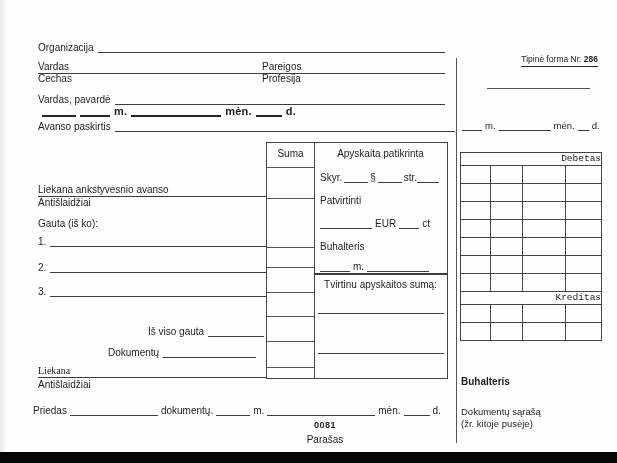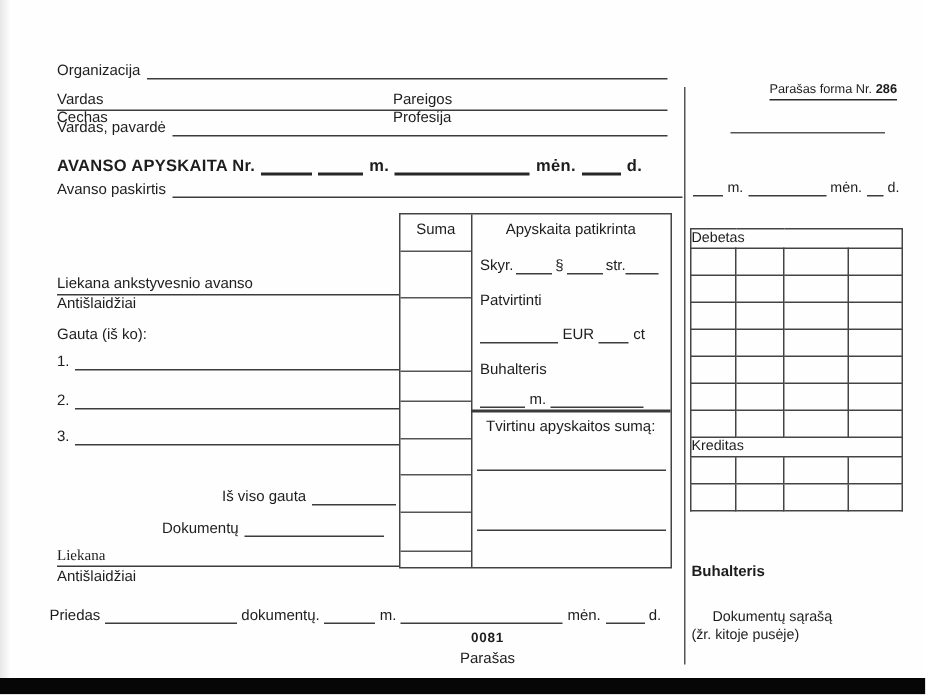--- a/index.html
+++ b/index.html
@@ -33,21 +33,21 @@
   .vdivider{position:absolute;left:456px;top:58px;width:1px;height:385px;background:#555;}
   .side{font-size:9.5px;}
   .tipine{position:absolute;left:488px;top:55px;width:110px;text-align:right;
     font-size:8.5px;border-bottom:0;}
   .tipine .inner{display:inline-block;border-bottom:1px solid #2a2a2a;padding-bottom:1px;}
   .side-topline{position:absolute;left:487px;top:88px;width:103px;height:1px;background:#555;}
   .ledger{position:absolute;left:460px;top:152px;border-collapse:collapse;
     table-layout:fixed;width:141px;font-size:9.5px;}
   .ledger th,.ledger td{border:1px solid #444;padding:0;}
   .ledger th{font-weight:normal;}
-  .ledger .sec th{height:12px;text-align:left;}
+  .ledger .sec th{height:12px;text-align:right;font-family:Liberation Mono, monospace;}
   .ledger .heads th{height:14px;text-align:center;border-bottom:2px solid #333;}
   .ledger td{height:17px;}
   .bold{font-weight:bold;}
   .code{font-weight:bold;font-size:9px;letter-spacing:.5px;}
 </style>
 </head>
 <body>
 
 <div class="canvas">
   <div class="scan-edge"></div>
@@ -61,28 +61,27 @@
   <div class="underrow" style="left:38px;top:60px;width:407px;height:13px;">
     <span class="at0">Vardas</span>
     <span class="at224">Pareigos</span>
   </div>
 
   <div class="underrow" style="left:38px;top:73px;width:407px;height:12px;border-bottom:none;">
     <span class="at0">Cechas</span>
     <span class="at224">Profesija</span>
   </div>
 
-  <div class="row" style="left:38px;top:80px;width:407px;">
+  <div class="row" style="left:38px;top:94px;width:407px;">
     <span class="lbl">Vardas, pavardė</span>
     <span class="g"></span>
       <span class="fill"></span>
   </div>
 
   <div class="row title-row" style="left:38px;top:105px;width:412px;">
-    <span class="lbl">AVANSO APYSKAITA Nr.</span>
     <span class="g"></span>
       <span class="blb" style="width:34px;"></span>
     <span class="g"></span>
       <span class="blb" style="width:30px;"></span>
     <span class="g"></span>
       <span class="lbl">m.</span>
     <span class="g"></span>
       <span class="blb" style="width:90px;"></span>
     <span class="g"></span>
       <span class="lbl">mėn.</span>
@@ -211,21 +210,21 @@
       <span class="bl" style="width:26px;"></span>
     <span class="g" style="width:3px;"></span>
       <span class="lbl">d.</span>
   </div>
   <div class="plain code" style="left:303px;top:420px;width:44px;text-align:center;">0081</div>
 
   <div class="vdivider"></div>
 
   <div class="tipine">
     <span class="inner">
-      <span>Parašas forma Nr.</span>
+      <span>Tipinė forma Nr.</span>
       <span class="bold">286</span>
     </span>
   </div>
   <div class="side-topline"></div>
 
   <div class="row side" style="left:462px;top:121px;width:140px;">
     <span class="bl" style="width:20px;"></span>
     <span class="g" style="width:3px;"></span>
       <span class="lbl">m.</span>
     <span class="g" style="width:3px;"></span>
@@ -309,17 +308,17 @@
         <tr>
           <td></td>
           <td></td>
           <td></td>
           <td></td>
         </tr>
       </tbody>
   </table>
 
   <div class="plain side bold" style="left:461px;top:376px;font-size:10px;">Buhalteris</div>
-  <div class="plain side" style="left:461px;top:407px;margin-left:14px;">Dokumentų sąrašą</div>
+  <div class="plain side" style="left:461px;top:407px;">Dokumentų sąrašą</div>
   <div class="plain side" style="left:461px;top:419px;">(žr. kitoje pusėje)</div>
 
   <div class="footer-bar" style="background: rgb(6, 6, 6);"></div>
 </div>
 
 </body></html>

